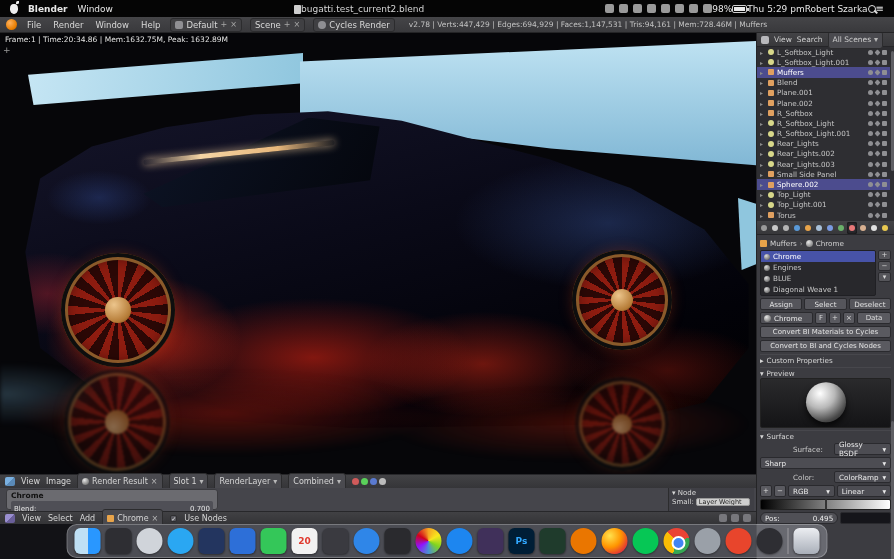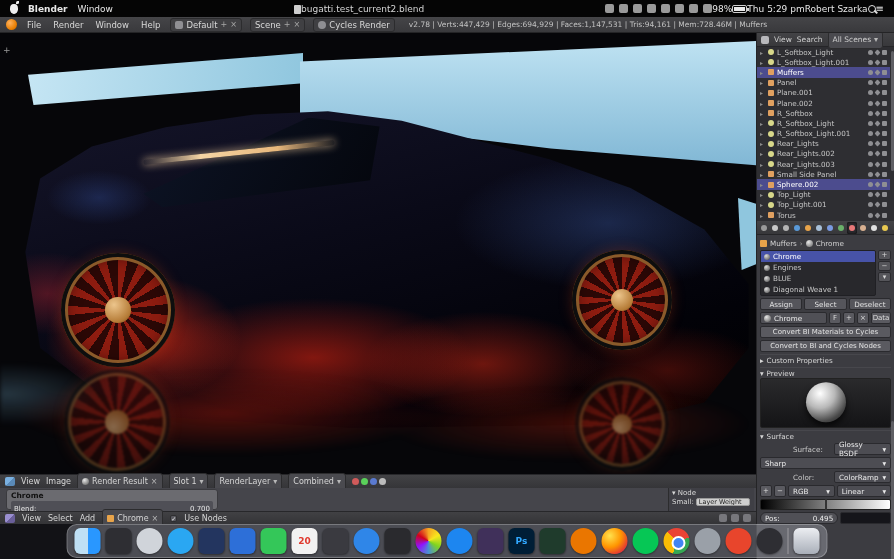--- a/index.html
+++ b/index.html
@@ -240,20 +240,21 @@
       <div class="car-red"></div>
       <div class="car-blue"></div>
       <div class="car-window"></div>
       <div class="roof-hl"></div>
     </div>
     <div class="floor-red"></div>
     <div class="wheel rear"></div>
     <div class="wheel front"></div>
     <div class="wheel refl rear-r"></div>
     <div class="wheel refl front-r"></div>
+    <div class="vp-stats">Frame:1 | Time:20:34.86 | Mem:1632.75M, Peak: 1632.89M</div>
     <div class="vp-plus">+</div>
   </div>
 
   <div class="imgheader">
     <span class="ed-ico"></span>
     <span>View</span>
     <span>Image</span>
     <span class="ih-widget">
       <span class="sphere-ico"></span>
       <span>Render Result</span>
@@ -359,21 +360,21 @@
             <span class="ol-label">Muffers</span>
             <span class="ol-rights">
               <span class="ri eye"></span>
               <span class="ri sel2"></span>
               <span class="ri cam"></span>
             </span>
           </div>
           <div class="ol-row">
             <span class="ol-arrow">▸</span>
             <span class="ol-ico mesh"></span>
-            <span class="ol-label">Panel</span>
+            <span class="ol-label">Blend</span>
             <span class="ol-rights">
               <span class="ri eye"></span>
               <span class="ri sel2"></span>
               <span class="ri cam"></span>
             </span>
           </div>
           <div class="ol-row">
             <span class="ol-arrow">▸</span>
             <span class="ol-ico mesh"></span>
             <span class="ol-label">Plane.001</span>
@@ -589,21 +590,21 @@
         </div>
 
         <div class="db-row">
           <span class="field">
             <span class="sphere-ico"></span>
             <span>Chrome</span>
           </span>
           <span class="mini-btn">F</span>
           <span class="mini-btn">+</span>
           <span class="mini-btn">×</span>
-          <span class="mini-btn" style="width:20px">Data</span>
+          <span class="mini-btn" style="width:34px">Data</span>
         </div>
 
         <div class="wide-btn">Convert BI Materials to Cycles</div>
         <div class="wide-btn">Convert to BI and Cycles Nodes</div>
 
         <div class="panel-hdr">
           <span>▸</span>
           <span>Custom Properties</span>
         </div>
 

